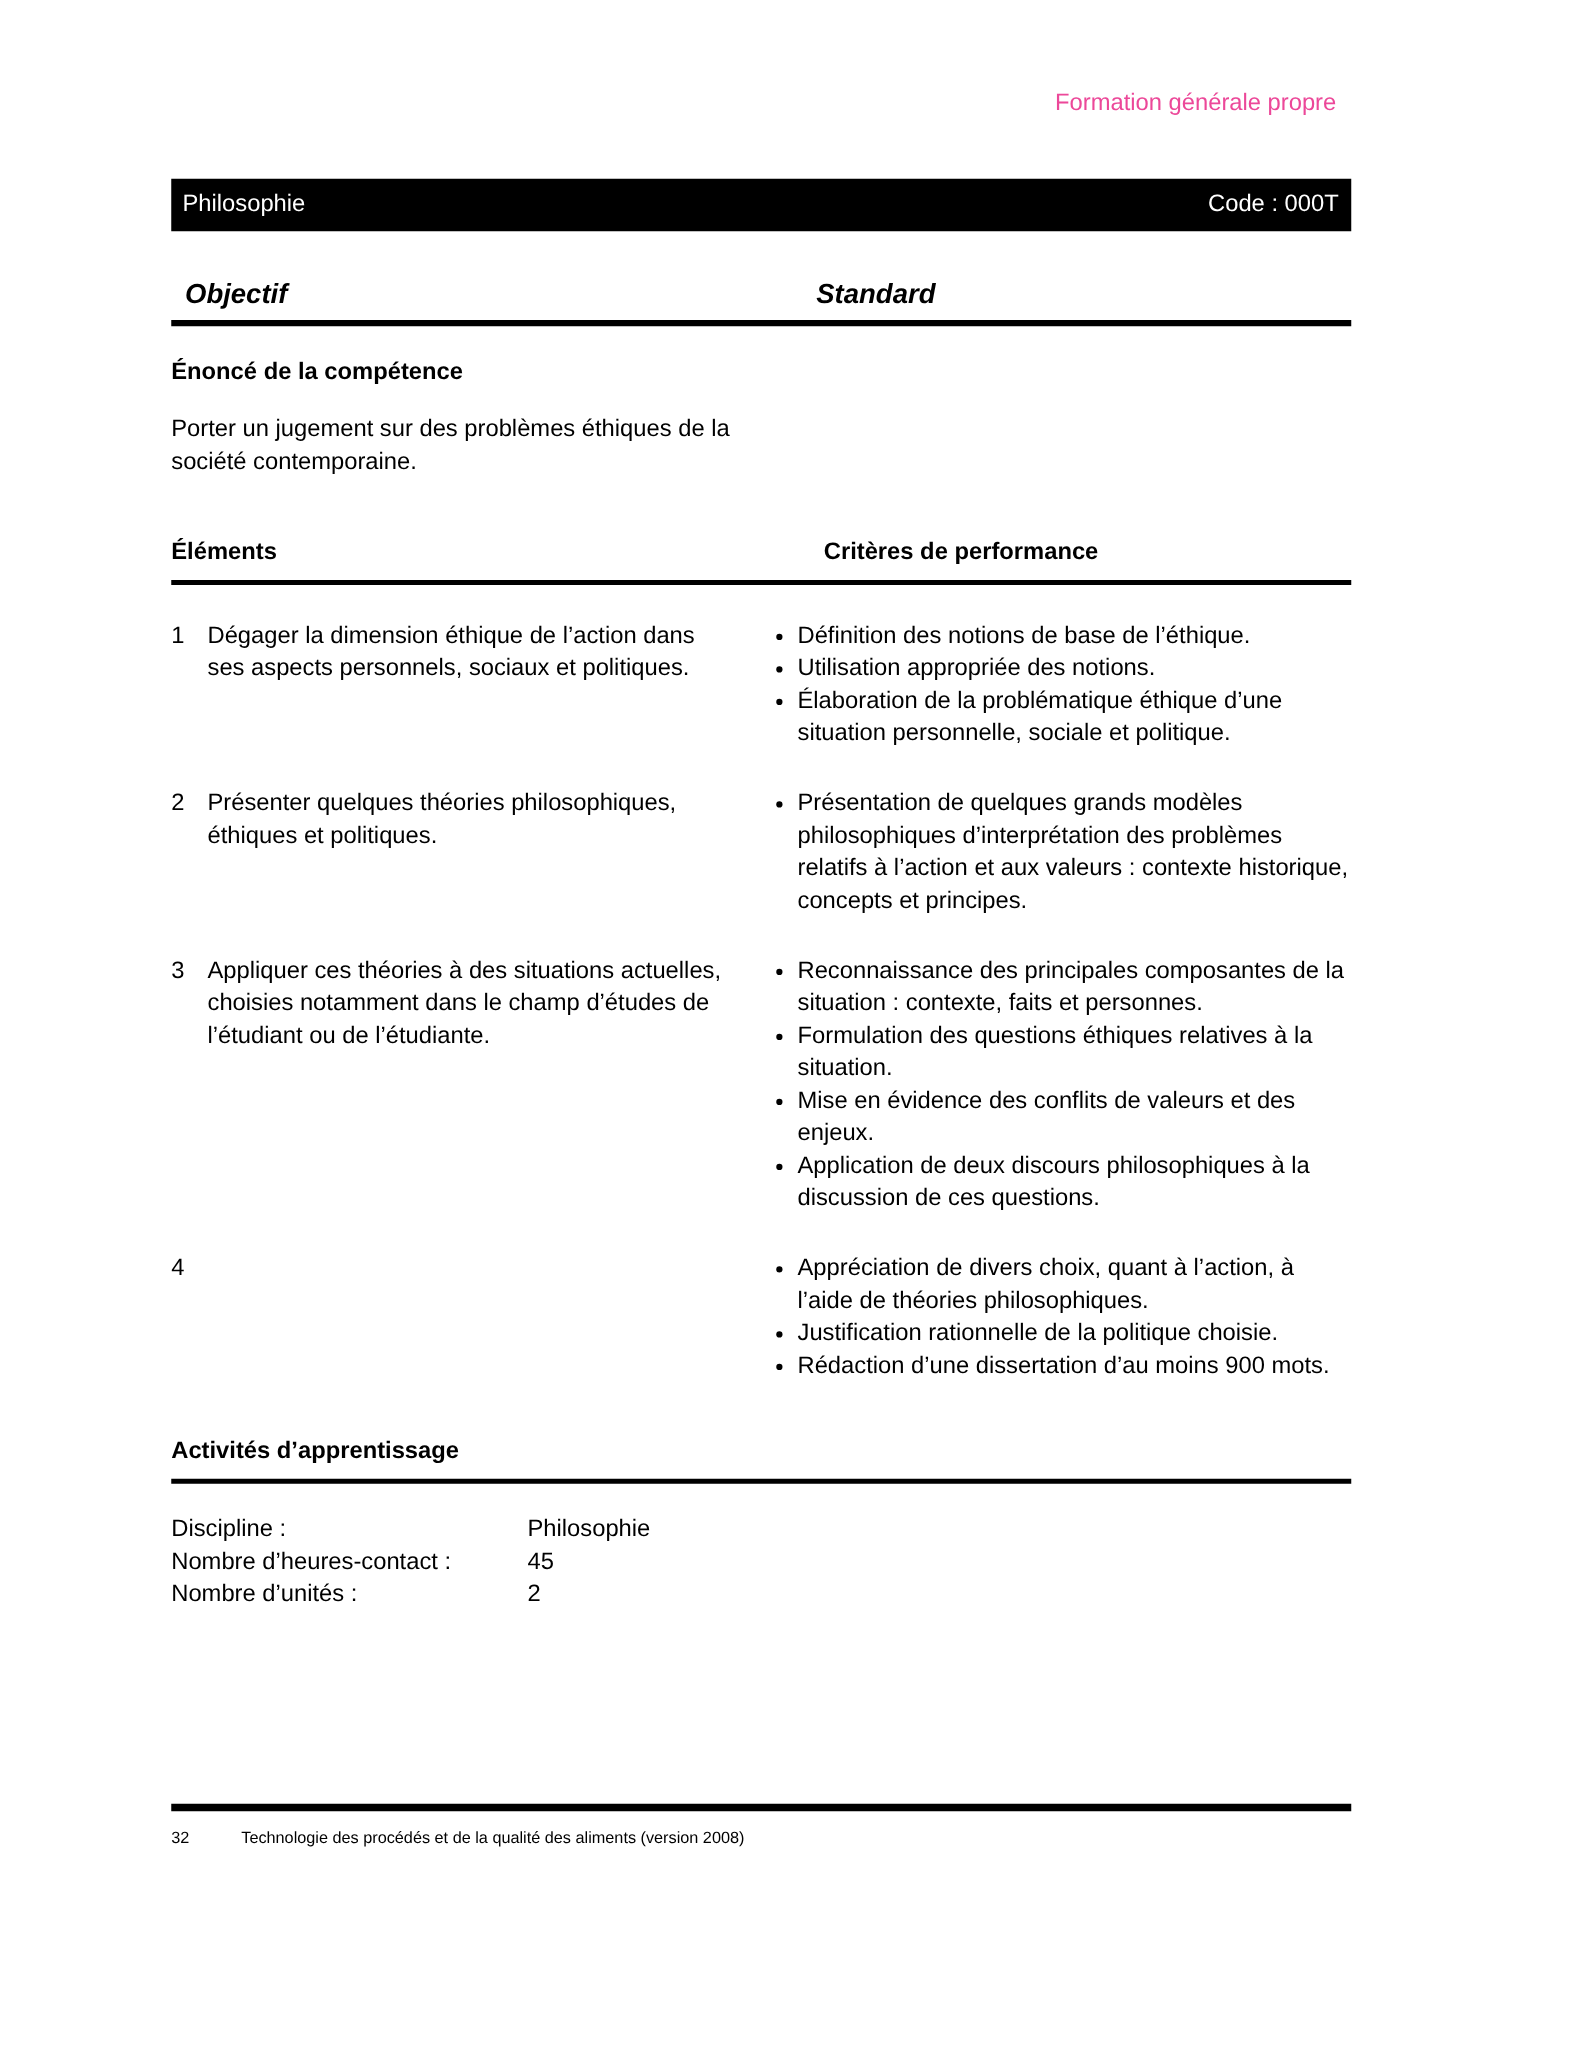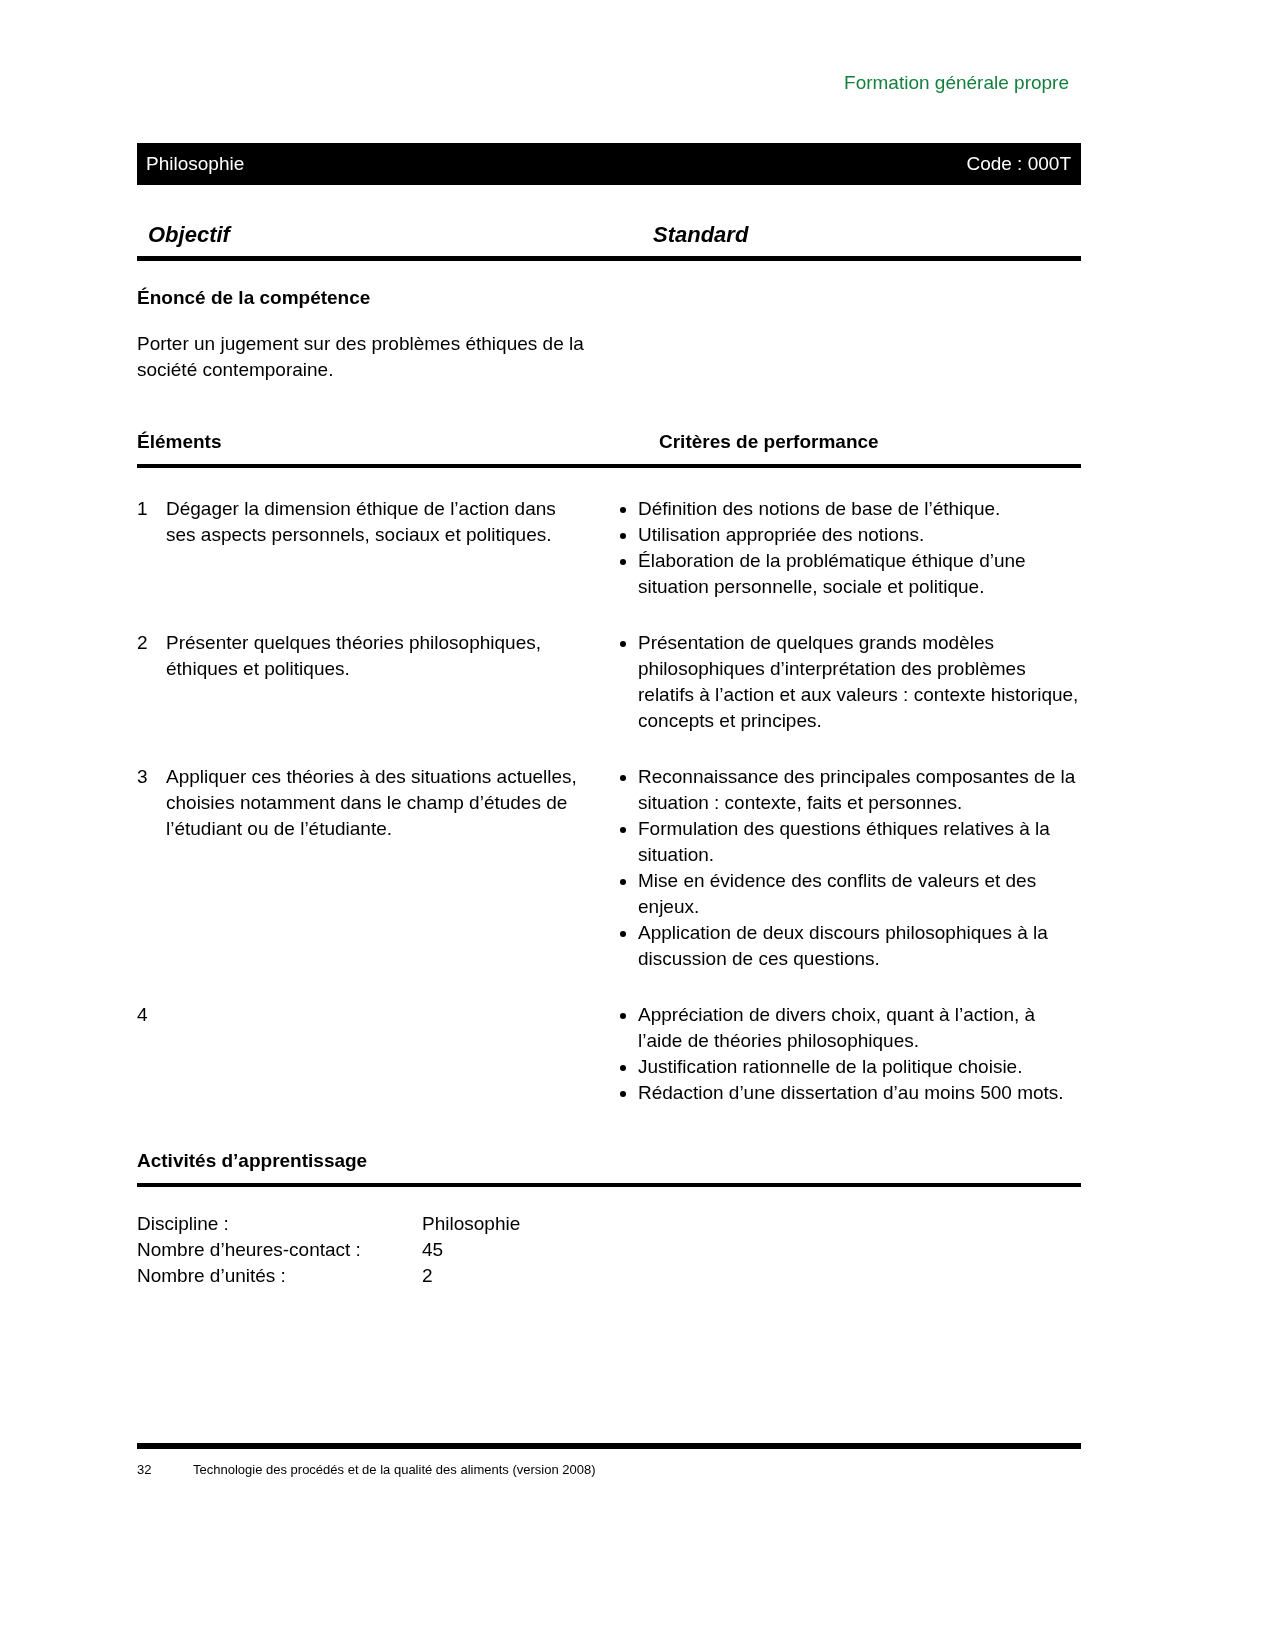--- a/index.html
+++ b/index.html
@@ -19,21 +19,21 @@
   .content {
     position: absolute;
     left: 137px;
     top: 0;
     width: 944px;
   }
   .running-head {
     margin-top: 70px;
     text-align: right;
     padding-right: 12px;
-    color: #15803d;
+    color: #ec4899;
     font-size: 19px;
   }
   .title-bar {
     margin-top: 47px;
     height: 42px;
     background: #000;
     color: #fff;
     display: flex;
     justify-content: space-between;
     align-items: center;
@@ -188,21 +188,21 @@
         </ul>
       </div>
 
       <div class="two-col el-row">
         <div class="el-cell">
           <span class="el-num">4</span>
         </div>
         <ul class="crit-list">
           <li>Appréciation de divers choix, quant à l’action, à l’aide de théories philosophiques.</li>
           <li>Justification rationnelle de la politique choisie.</li>
-          <li>Rédaction d’une dissertation d’au moins 500 mots.</li>
+          <li>Rédaction d’une dissertation d’au moins 900 mots.</li>
         </ul>
       </div>
 
     </div>
 
     <div class="activities-heading">Activités d’apprentissage</div>
     <div class="rule-thin"></div>
 
     <div class="fields">
       <div class="field-row">

